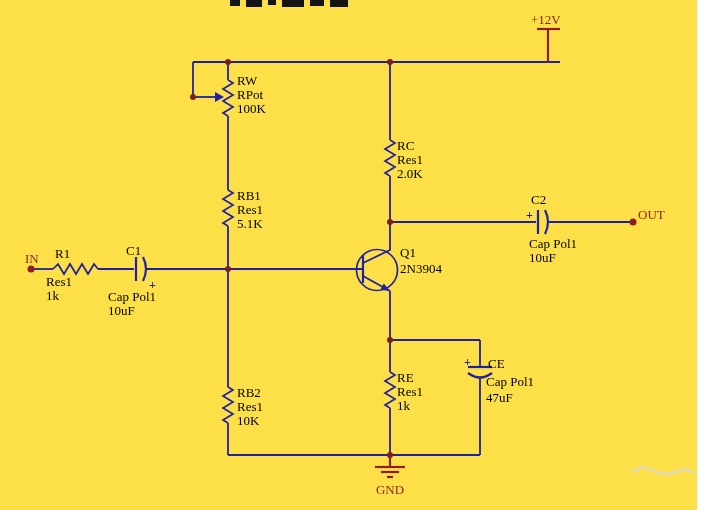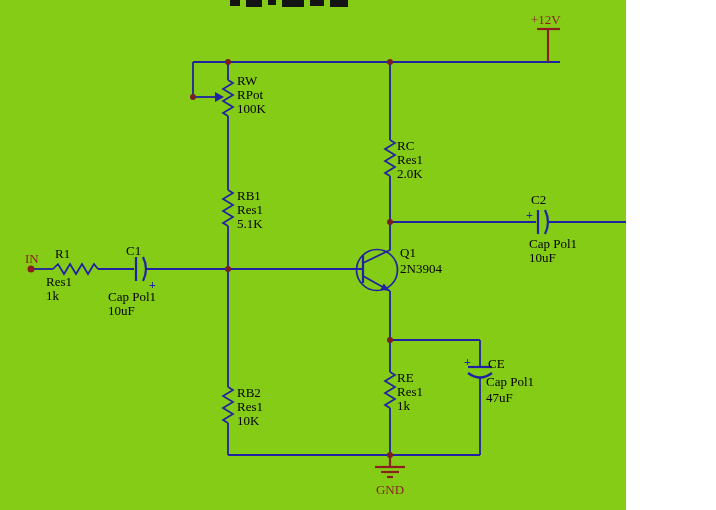--- a/index.html
+++ b/index.html
@@ -1,16 +1,16 @@
 <!DOCTYPE html>
 <html><head>
 <meta charset="utf-8">
 <style>
   html,body{margin:0;padding:0;background:#ffffff;}
-  .stage{position:relative;width:626px;height:510px;background:#84cc16;overflow:hidden;}
+  .stage{position:relative;width:697px;height:510px;background:#fde047;overflow:hidden;}
   svg{display:block;}
   .lbl  {font:13px "Liberation Serif", serif; fill:#000000;}
   .net  {font:13px "Liberation Serif", serif; fill:#8b1f1f;}
   .plus {font:bold 12px "Liberation Serif", serif; fill:#2121a3;}
   .wire {stroke:#2121a3; stroke-width:1.8; fill:none;}
   .sym  {stroke:#2121a3; stroke-width:1.7; fill:none; stroke-linejoin:miter;}
   .plate{stroke:#2121a3; stroke-width:2.2; fill:none;}
   .netline{stroke:#8b1f1f; stroke-width:2.2; fill:none;}
   .dot  {fill:#7a1f1f;}
   .portdot{fill:#8b1f1f;}

